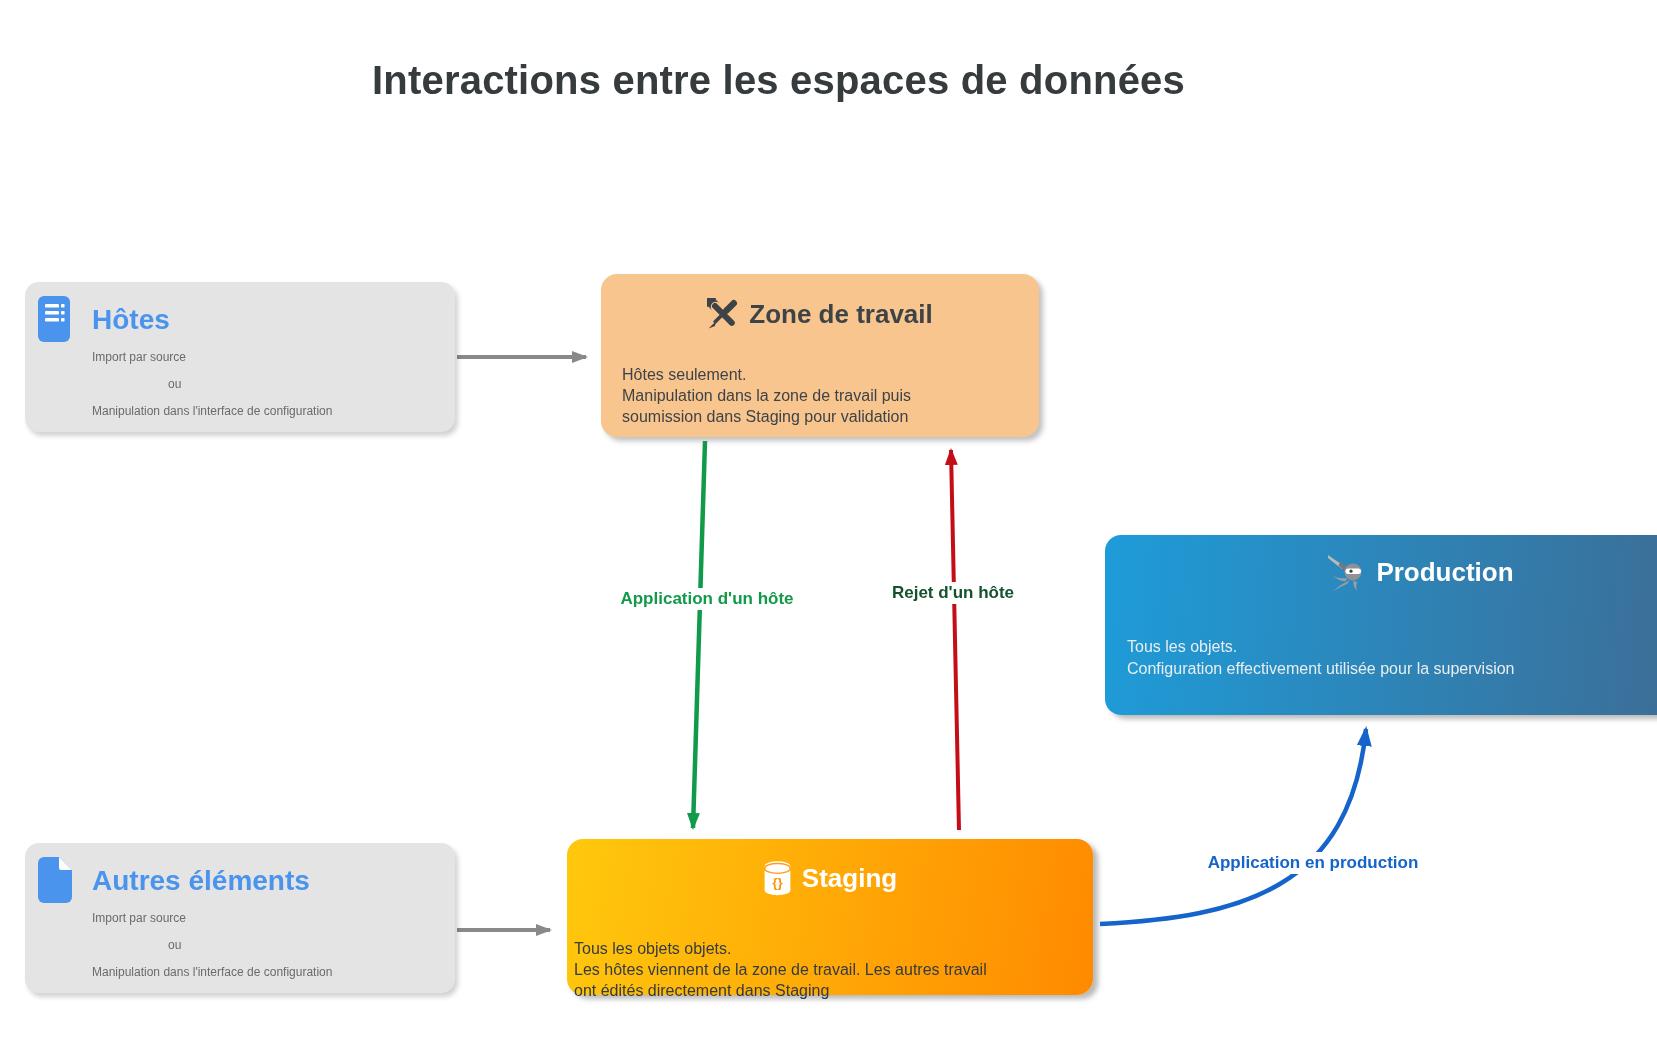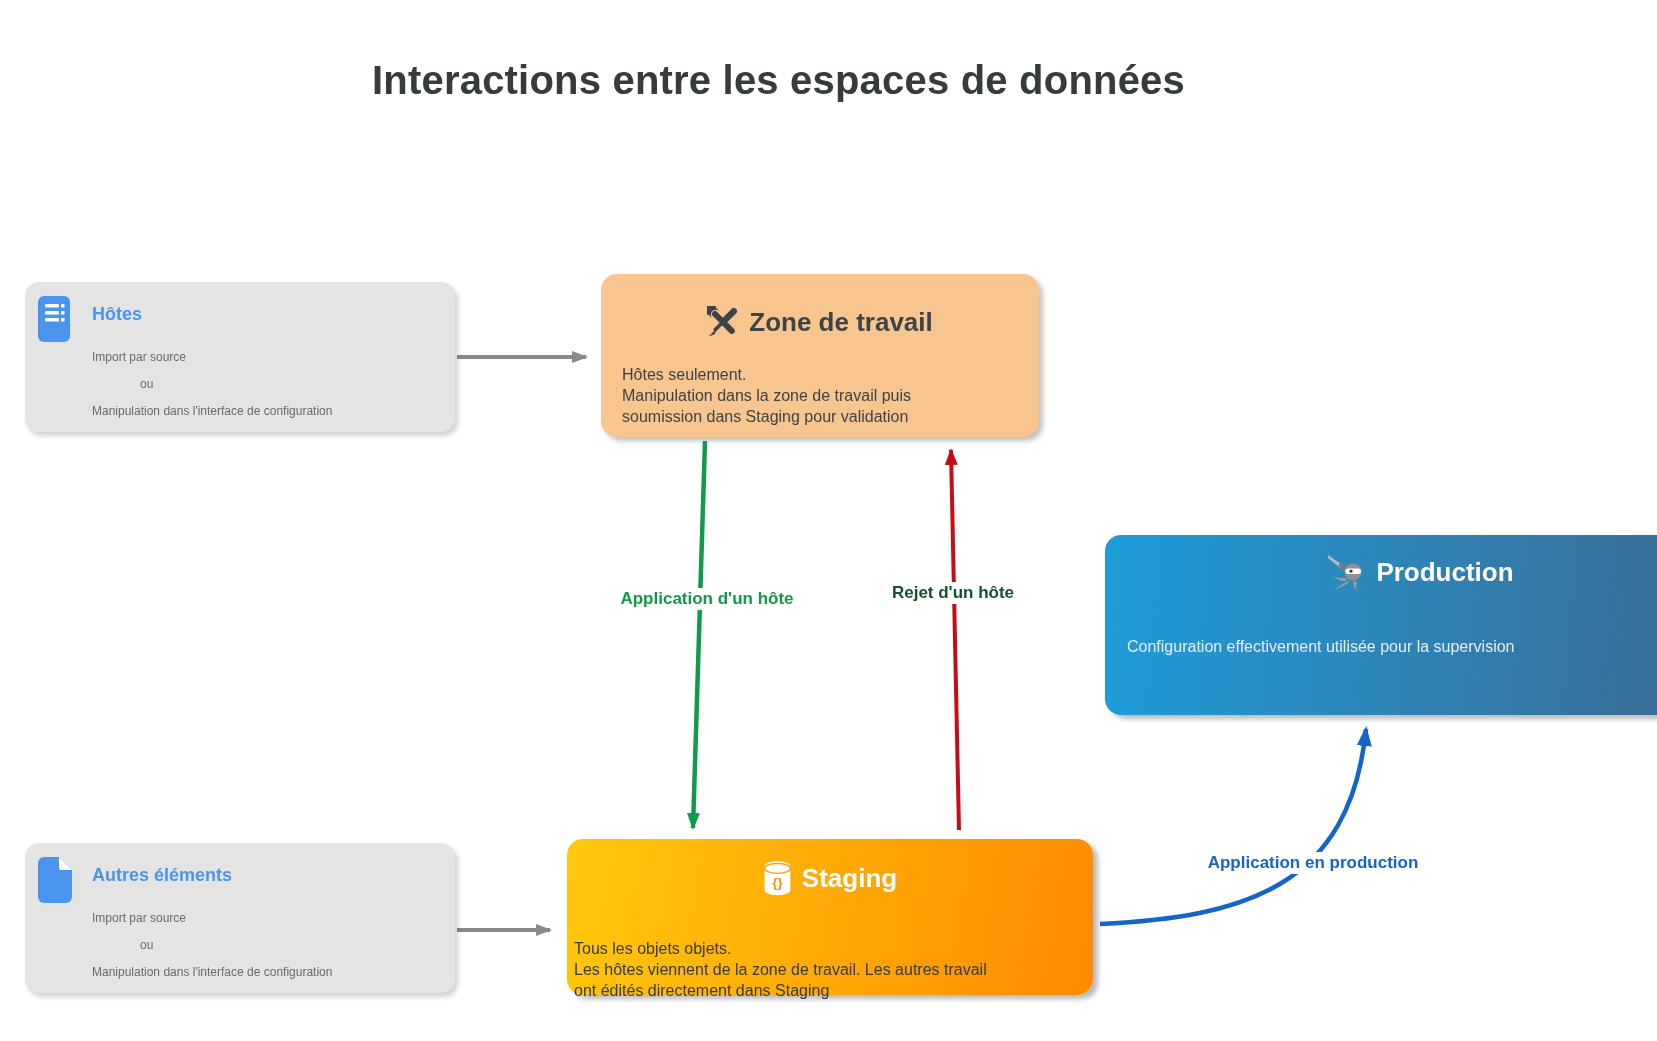--- a/index.html
+++ b/index.html
@@ -15,27 +15,27 @@
   }
   
   .node{position:absolute;border-radius:14px;z-index:2;}
   .node-gray{
     width:430px;height:150px;background:#e4e4e4;
     box-shadow:3px 4px 5px rgba(0,0,0,0.18);
   }
   .node-gray .g-icon{position:absolute;left:13px;top:14px;}
   .node-gray .g-title{
     position:absolute;left:67px;top:22px;
-    font-size:18px;font-weight:bold;color:#4b94ee;
+    font-size:28px;font-weight:bold;color:#4b94ee;
   }
   .node-gray .g-body{
     position:absolute;left:67px;top:62px;
     font-size:12px;color:#6a6a6a;line-height:27px;
   }
-  .node-gray .g-body .indent{margin-left:48px;}
+  .node-gray .g-body .indent{margin-left:76px;}
 
   .node-zone{
     left:601px;top:274px;width:438px;height:163px;
     background:#f8c58e;border-radius:16px;
     box-shadow:4px 4px 5px rgba(120,120,120,0.45);
   }
   .node-staging{
     left:567px;top:839px;width:526px;height:156px;
     background:linear-gradient(100deg,#ffc80d 0%,#ff8a00 100%);
     border-radius:16px;
@@ -44,21 +44,21 @@
   .node-production{
     left:1105px;top:535px;width:628px;height:180px;
     background:linear-gradient(95deg,#1e9cd9 0%,#3f6990 100%);
     border-radius:16px;
     box-shadow:5px 4px 5px rgba(120,120,120,0.5);
   }
   .title-row{
     display:flex;align-items:center;justify-content:center;gap:10px;
     font-size:26px;font-weight:bold;
   }
-  .node-zone .title-row{margin-top:32px;color:#3e4347;}
+  .node-zone .title-row{margin-top:24px;color:#3e4347;}
   .node-staging .title-row{margin-top:22px;color:#ffffff;}
   .node-production .title-row{margin-top:18px;color:#ffffff;}
   .c-body{position:absolute;font-size:16px;line-height:21px;}
   .node-zone .c-body{left:21px;top:90px;color:#3e4347;}
   .node-staging .c-body{left:7px;top:86px;color:#343b41;margin-top:13px;}
   .node-production .c-body{left:22px;top:101px;color:#e9edf0;line-height:21.5px;}
 
   
   .edges-svg{position:absolute;left:0;top:0;z-index:1;}
   .edge-label{
@@ -191,19 +191,20 @@
         <circle cx="27" cy="18.2" r="1.6" fill="#3a3e42"></circle>
 
         <path d="M26 27 Q17 31 9 38 Q18 33 23 31 Z" fill="#9a9ea2"></path>
         <path d="M29.5 27.5 Q28.5 33 33 38 Q31 32 33.5 29.5 Z" fill="#9a9ea2"></path>
         <path d="M23 25 Q14 26 9 23 Q16 29 22 28 Z" fill="#9a9ea2"></path>
       </svg>
     </span>
     <span>Production</span>
   </div>
   <div class="c-body">
+    <div>Tous les objets.</div>
     <div>Configuration effectivement utilisée pour la supervision</div>
   </div>
 </div>
 
 <div class="edge-label lbl-soumission">Application d'un hôte</div>
 <div class="edge-label lbl-rejet">Rejet d'un hôte</div>
 <div class="edge-label lbl-application">Application en production</div>
 
 </body></html>

